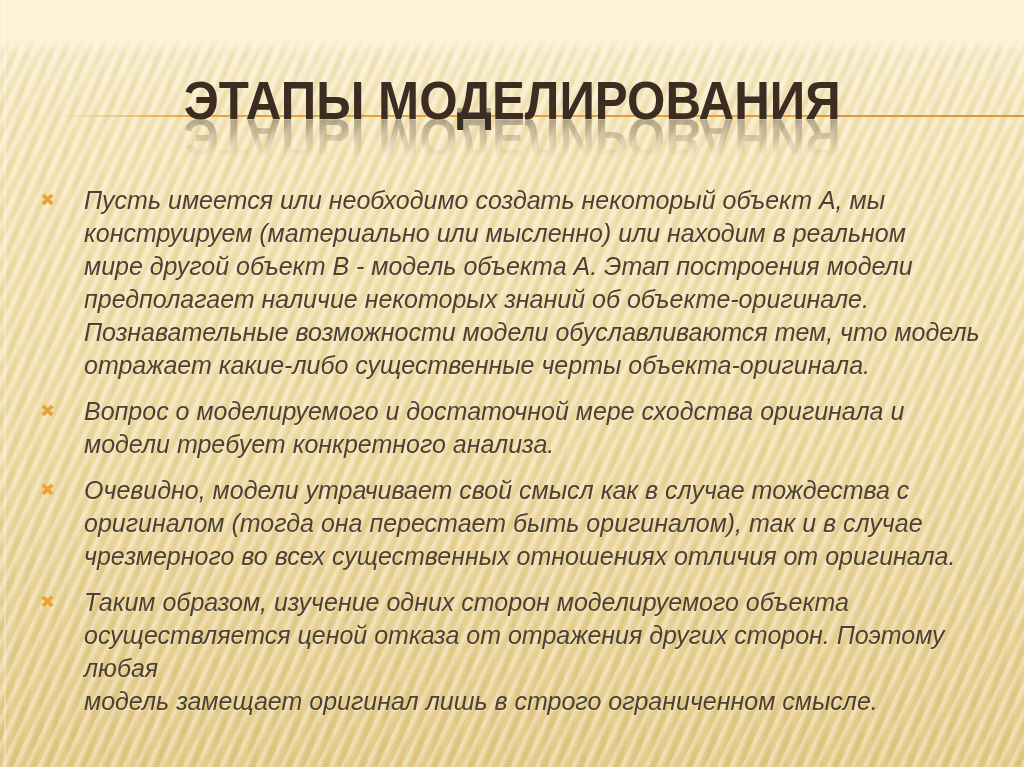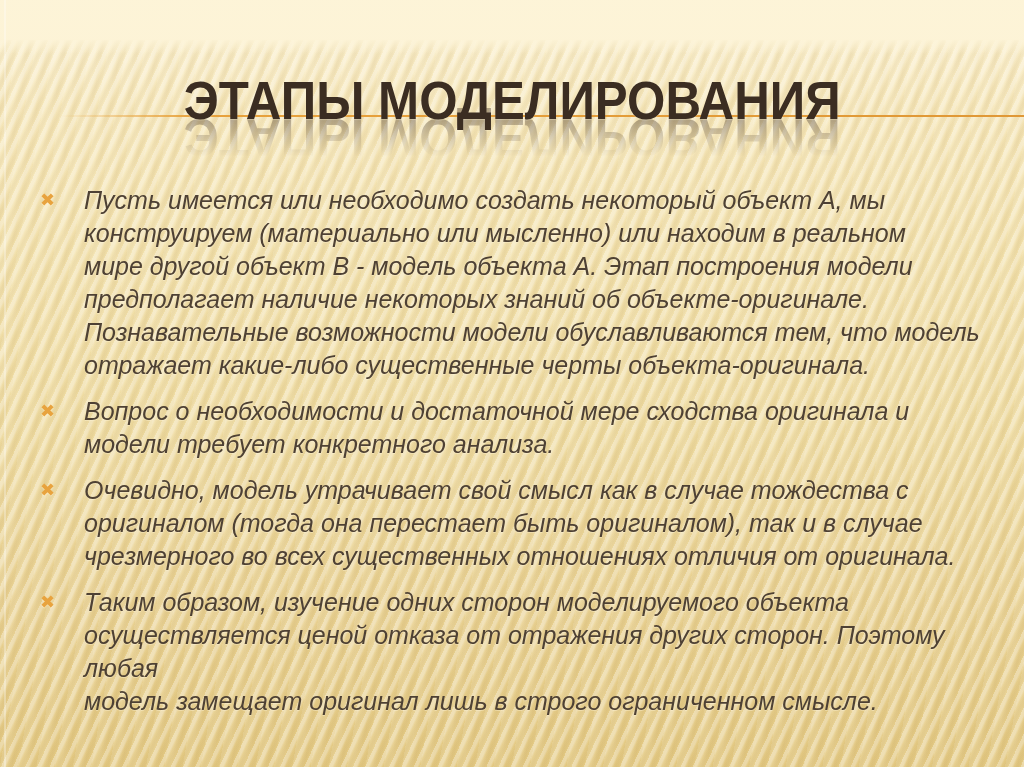--- a/index.html
+++ b/index.html
@@ -184,26 +184,26 @@
       <span class="bullet-marker">✖</span>
       <span class="bullet-text">Пусть имеется или необходимо создать некоторый объект А, мы
 конструируем (материально или мысленно) или находим в реальном
 мире другой объект В - модель объекта А. Этап построения модели
 предполагает наличие некоторых знаний об объекте-оригинале.
 Познавательные возможности модели обуславливаются тем, что модель
 отражает какие-либо существенные черты объекта-оригинала.</span>
     </li>
     <li class="bullet-item">
       <span class="bullet-marker">✖</span>
-      <span class="bullet-text">Вопрос о необходимости и достаточной мере сходства оригинала и
+      <span class="bullet-text">Вопрос о моделируемого и достаточной мере сходства оригинала и
 модели требует конкретного анализа.</span>
     </li>
     <li class="bullet-item">
       <span class="bullet-marker">✖</span>
-      <span class="bullet-text">Очевидно, модель утрачивает свой смысл как в случае тождества с
+      <span class="bullet-text">Очевидно, модели утрачивает свой смысл как в случае тождества с
 оригиналом (тогда она перестает быть оригиналом), так и в случае
 чрезмерного во всех существенных отношениях отличия от оригинала.</span>
     </li>
     <li class="bullet-item">
       <span class="bullet-marker">✖</span>
       <span class="bullet-text">Таким образом, изучение одних сторон моделируемого объекта
 осуществляется ценой отказа от отражения других сторон. Поэтому любая
 модель замещает оригинал лишь в строго ограниченном смысле.</span>
     </li>
   </ul>

